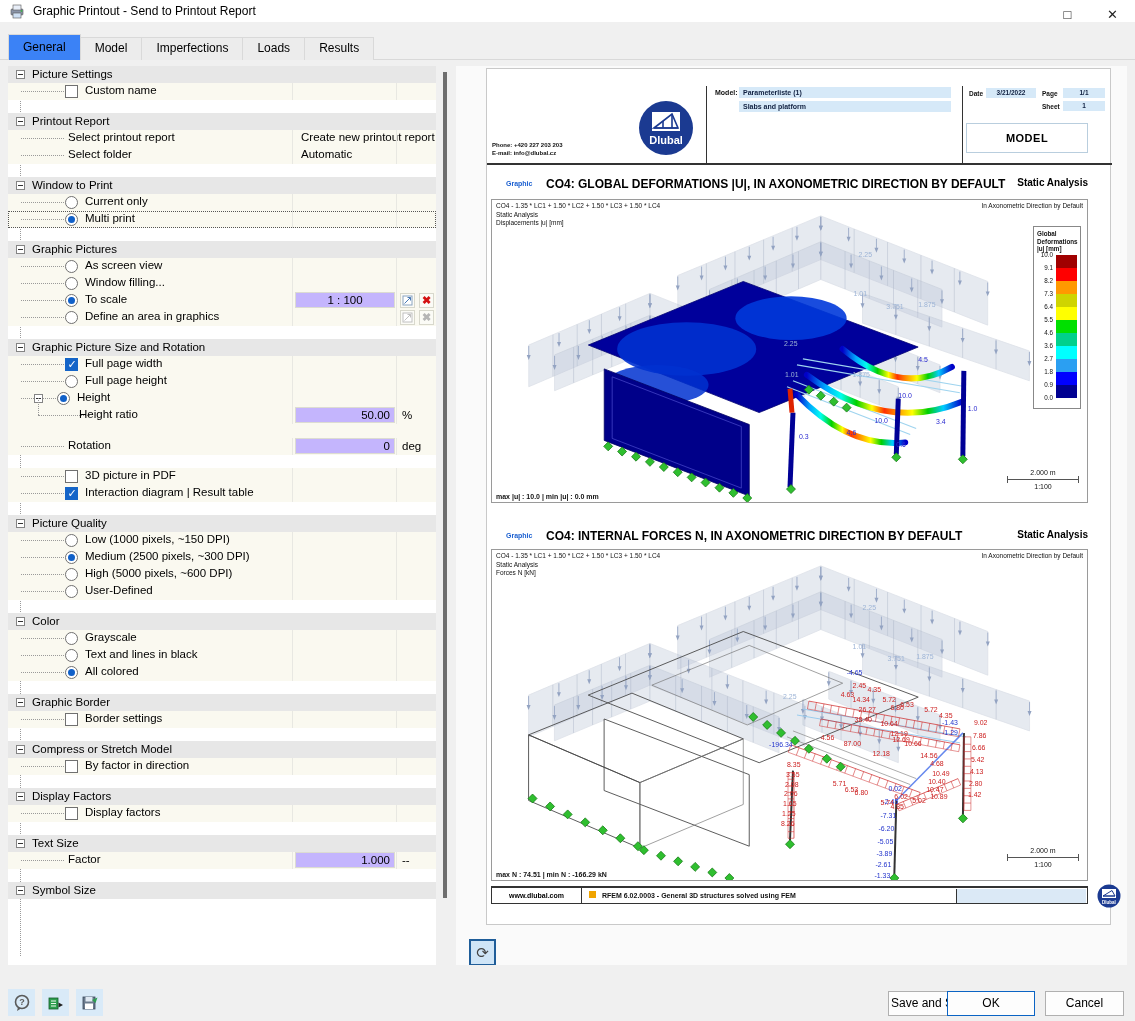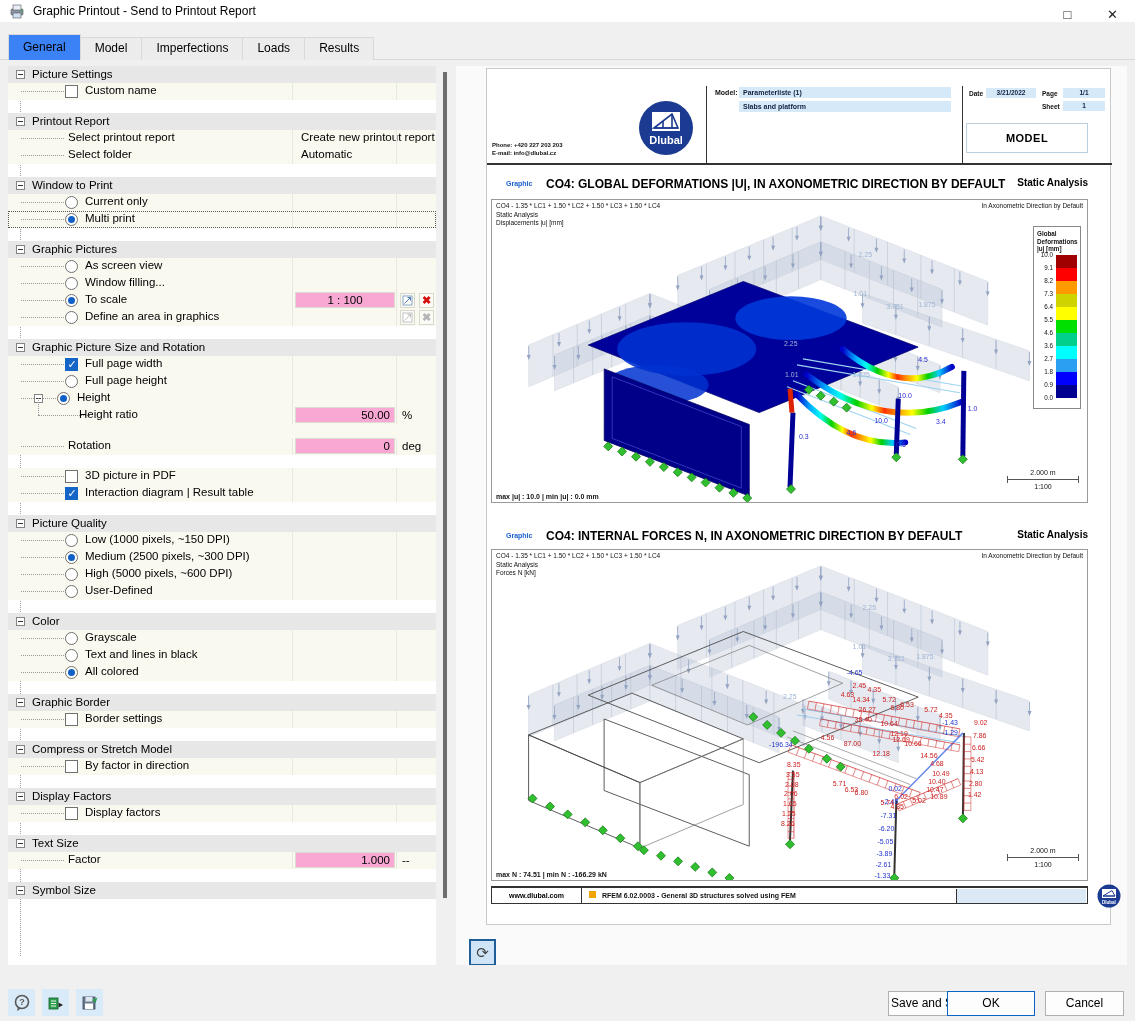--- a/index.html
+++ b/index.html
@@ -40,21 +40,21 @@
   .check { border:1px solid #707070; background:#fff; }
   .check.on { background:#1565c8; border-color:#1565c8; }
   .check.on::after { content:"\2713"; position:absolute; left:1.5px; top:-1px; color:#fff; font-size:11px; }
   .lbl { position:absolute; left:77px; top:1px; white-space:nowrap; color:#000; }
   .lbl.noctrl { left:60px; }
   .lbl.lvl2 { left:71px; }
   .lbl.hshift { left:69px; }
   .valcol { position:absolute; left:284px; top:0; width:104px; height:17px; border-left:1px solid #e8e8e2; }
   .unitcol { position:absolute; left:388px; top:0; width:40px; height:17px; border-left:1px solid #e8e8e2; padding-left:5px; line-height:17px; }
   .valtext { position:absolute; left:8px; top:1px; white-space:nowrap; }
-  .valfield { position:absolute; left:2px; top:0; width:100px; height:16px; background:#f9a8d4; border:1px solid #dcdcd2; line-height:15px; }
+  .valfield { position:absolute; left:2px; top:0; width:100px; height:16px; background:#c4b5fd; border:1px solid #dcdcd2; line-height:15px; }
   .valfield.center { text-align:center; }
   .valfield.right { text-align:right; padding-right:4px; }
   .rowicons { position:absolute; left:392px; top:1px; display:flex; gap:4px; }
   .mini { width:15px; height:15px; display:flex; align-items:center; justify-content:center; background:#fbfbf6; border:1px solid #d8d8cc; }
   .mini.red { color:#d41111; font-weight:bold; font-size:11px; }
   .mini.gray { color:#b5b5b5; font-weight:bold; font-size:11px; }
   .gap { height:13px; background:#ffffff; }
   .spacer { height:14px; background:#faf9f0; position:relative; }
   .focusrow { outline:1px dotted #555; outline-offset:-1px; }
 

